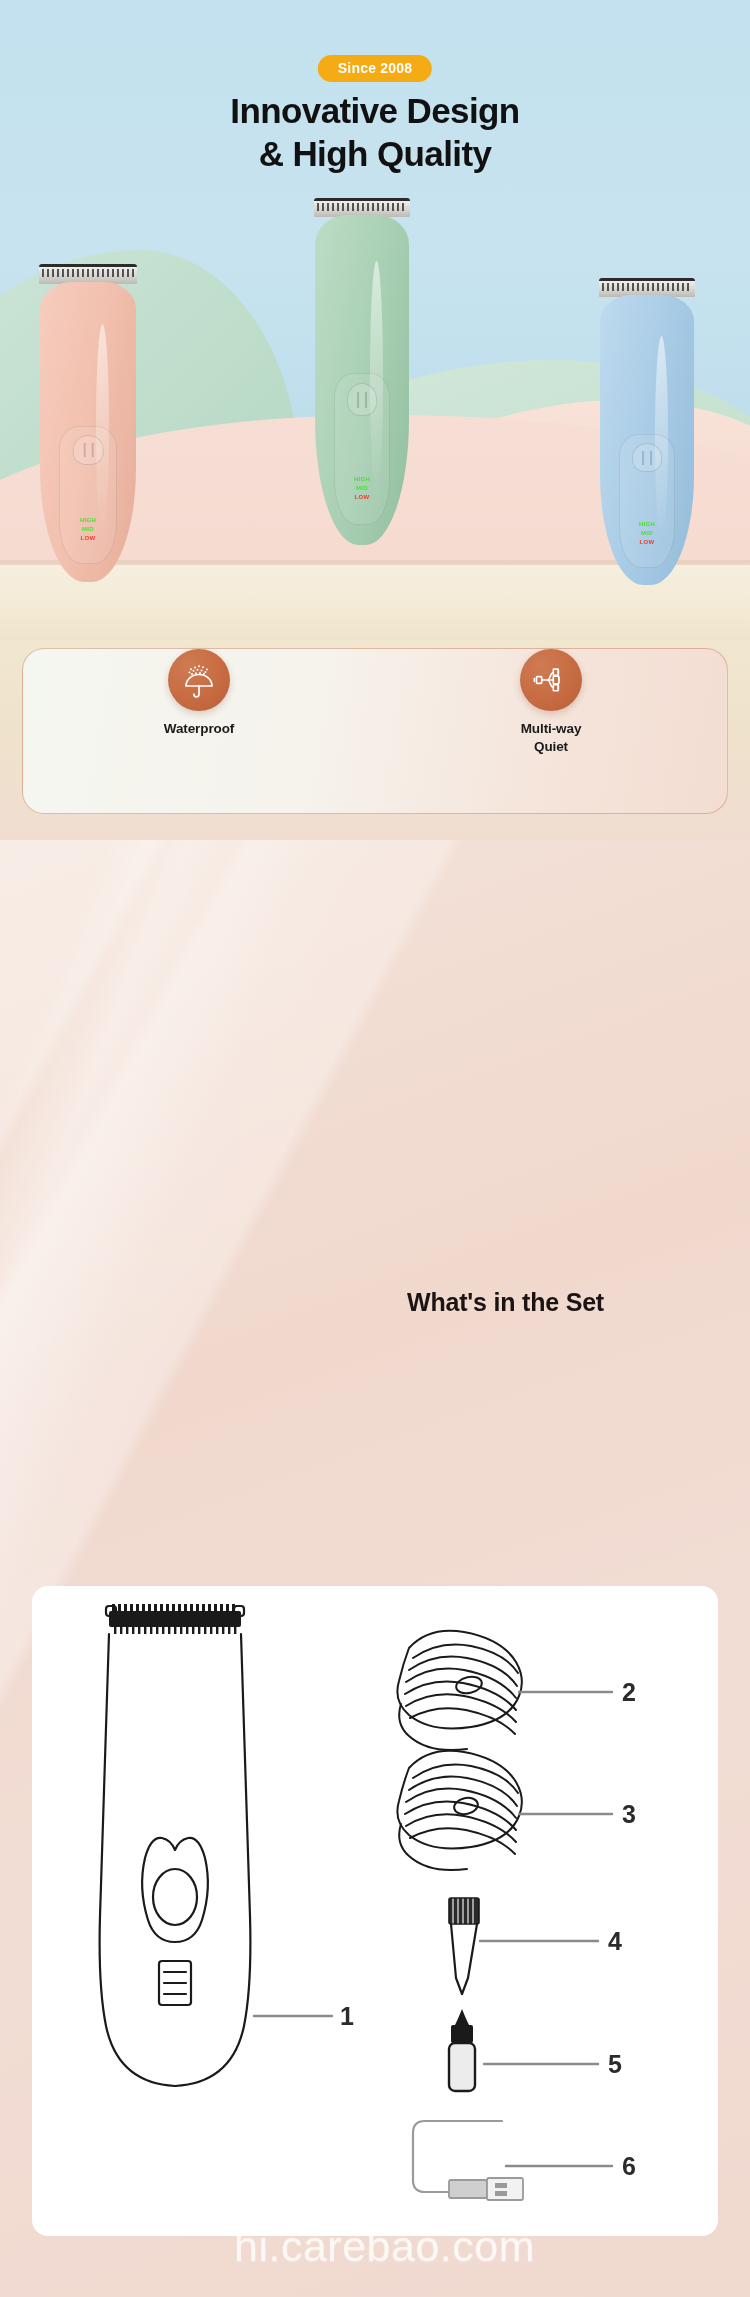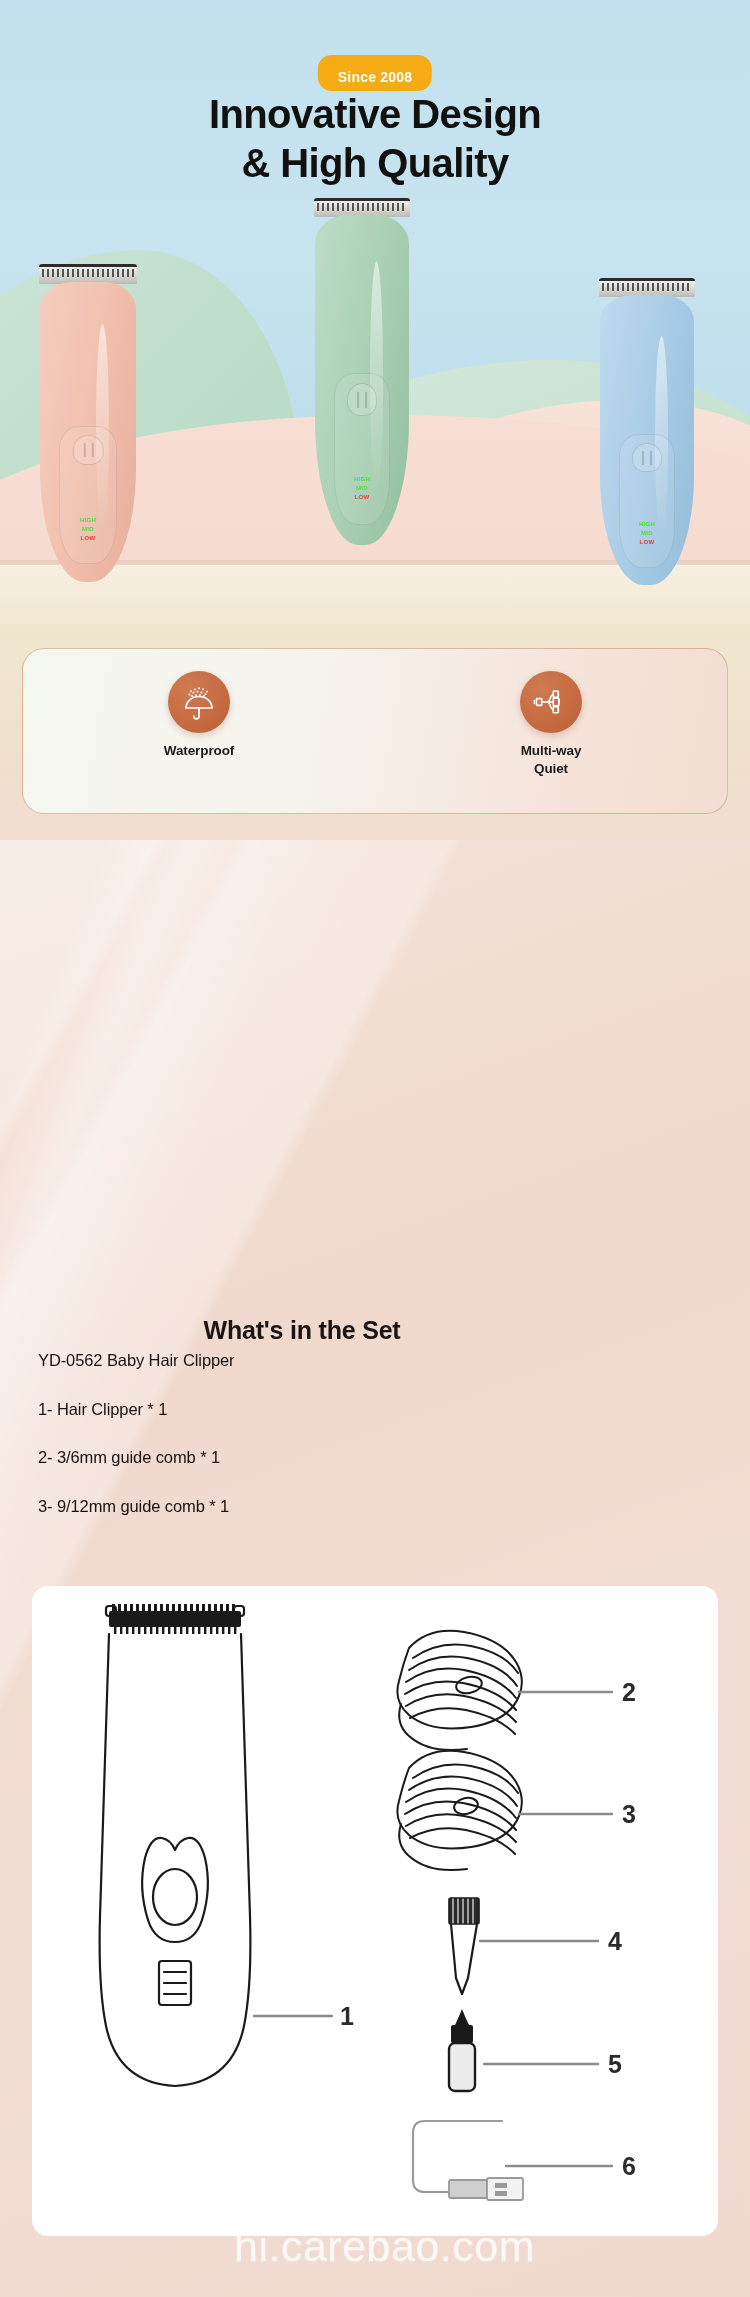--- a/index.html
+++ b/index.html
@@ -45,27 +45,27 @@
   }
   .hero-floor-shade {
     position:absolute; left:0; top:560px; width:750px; height:14px;
     background:linear-gradient(180deg,rgba(215,195,170,.45),rgba(246,239,223,0));
   }
 
   .badge {
     position:absolute; left:50%; top:55px; transform:translateX(-50%);
     background:#f5ab14; color:#fff;
     font-size:14px; font-weight:bold; letter-spacing:.2px;
-    padding:15px 20px 7px; border-radius:14px;
+    padding:6px 20px 7px; border-radius:14px;
     white-space:nowrap; line-height:1;
   }
   .hero-title {
     position:absolute; left:0; top:90px; width:750px;
     text-align:center; color:#111;
-    font-size:40px; font-weight:bold; line-height:1.22;
+    font-size:35px; font-weight:bold; line-height:1.22;
     letter-spacing:-0.6px;
   }
 
   
   .clipper { position:absolute; }
   .clipper .blade {
     position:absolute; left:50%; transform:translateX(-50%);
     top:0; border-radius:3px 3px 1px 1px;
     background:linear-gradient(180deg,#efefec 0%,#d9d7d2 50%,#bdbab4 100%);
     border-top:3px solid #2b2b2b;
@@ -135,41 +135,40 @@
     background:linear-gradient(112deg, rgba(255,255,255,0) 0 8%, rgba(255,255,255,.45) 14%, rgba(255,255,255,.05) 24%, rgba(255,255,255,0) 30% 100%);
   }
 
   
   .feature-card {
     position:absolute; left:22px; top:648px; width:706px; height:166px;
     border-radius:22px;
     border:1px solid rgba(196,118,78,.45);
     background:linear-gradient(100deg,#f4f7f0 0%,#f6f2ec 42%,#f5e3d9 78%,#f3ddd2 100%);
     display:flex; align-items:flex-start; justify-content:space-around;
-    padding-top:22px;
   }
   .feature {
     width:150px; display:flex; flex-direction:column; align-items:center;
   }
   .feature-icon {
     width:62px; height:62px; border-radius:50%;
     background:radial-gradient(circle at 34% 28%, #cf7b52 0%, #c76b42 55%, #b85f38 100%);
     box-shadow:0 3px 7px rgba(120,60,35,.22);
     display:flex; align-items:center; justify-content:center;
   }
   .feature-icon svg { display:block; }
   .feature-label {
     margin-top:9px; text-align:center; color:#1b1b1b;
     font-size:13.5px; font-weight:bold; line-height:1.32; letter-spacing:-0.1px;
   }
 
   
   .set-title {
-    position:absolute; left:0; top:1288px; width:604px; text-align:center;
-    font-size:25px; font-weight:bold; color:#1a1414; letter-spacing:-0.2px;margin-top:28px;
+    position:absolute; left:0; top:1288px; width:604px; text-align:right;
+    font-size:25px; font-weight:bold; color:#1a1414; letter-spacing:-0.2px;
   }
   .set-lists {
     position:absolute; left:0; top:1352px; width:750px; height:190px;
     display:flex;
   }
   .set-col { width:50%; padding-left:38px; }
   .set-col.right { padding-left:44px; }
   .set-item {
     font-size:16.5px; color:#171313; line-height:1;
     margin-bottom:32px; letter-spacing:-0.1px; white-space:nowrap;
@@ -298,26 +297,20 @@
       <span>Multi-way</span><br>
       <span>Quiet</span>
     </div>
   </div>
 
 </section>
 
 <h2 class="set-title">What's in the Set</h2>
 
 <div class="set-lists">
-  <div class="set-col">
-    <div class="set-item">YD-0562 Baby Hair Clipper</div>
-    <div class="set-item">1- Hair Clipper * 1</div>
-    <div class="set-item">2- 3/6mm guide comb * 1</div>
-    <div class="set-item">3- 9/12mm guide comb * 1</div>
-  </div>
 </div>
 
 <section class="diagram-card">
   <svg viewBox="0 0 686 650">
     <g fill="none" stroke="#1a1a1a" stroke-width="2.2" stroke-linejoin="round" stroke-linecap="round">
 
       <g>
         <rect x="77" y="25" width="132" height="16" rx="2" fill="#1a1a1a" stroke="none"></rect>
         <g fill="#1a1a1a" stroke="none">
           <rect x="80" y="18" width="3" height="8"></rect>

